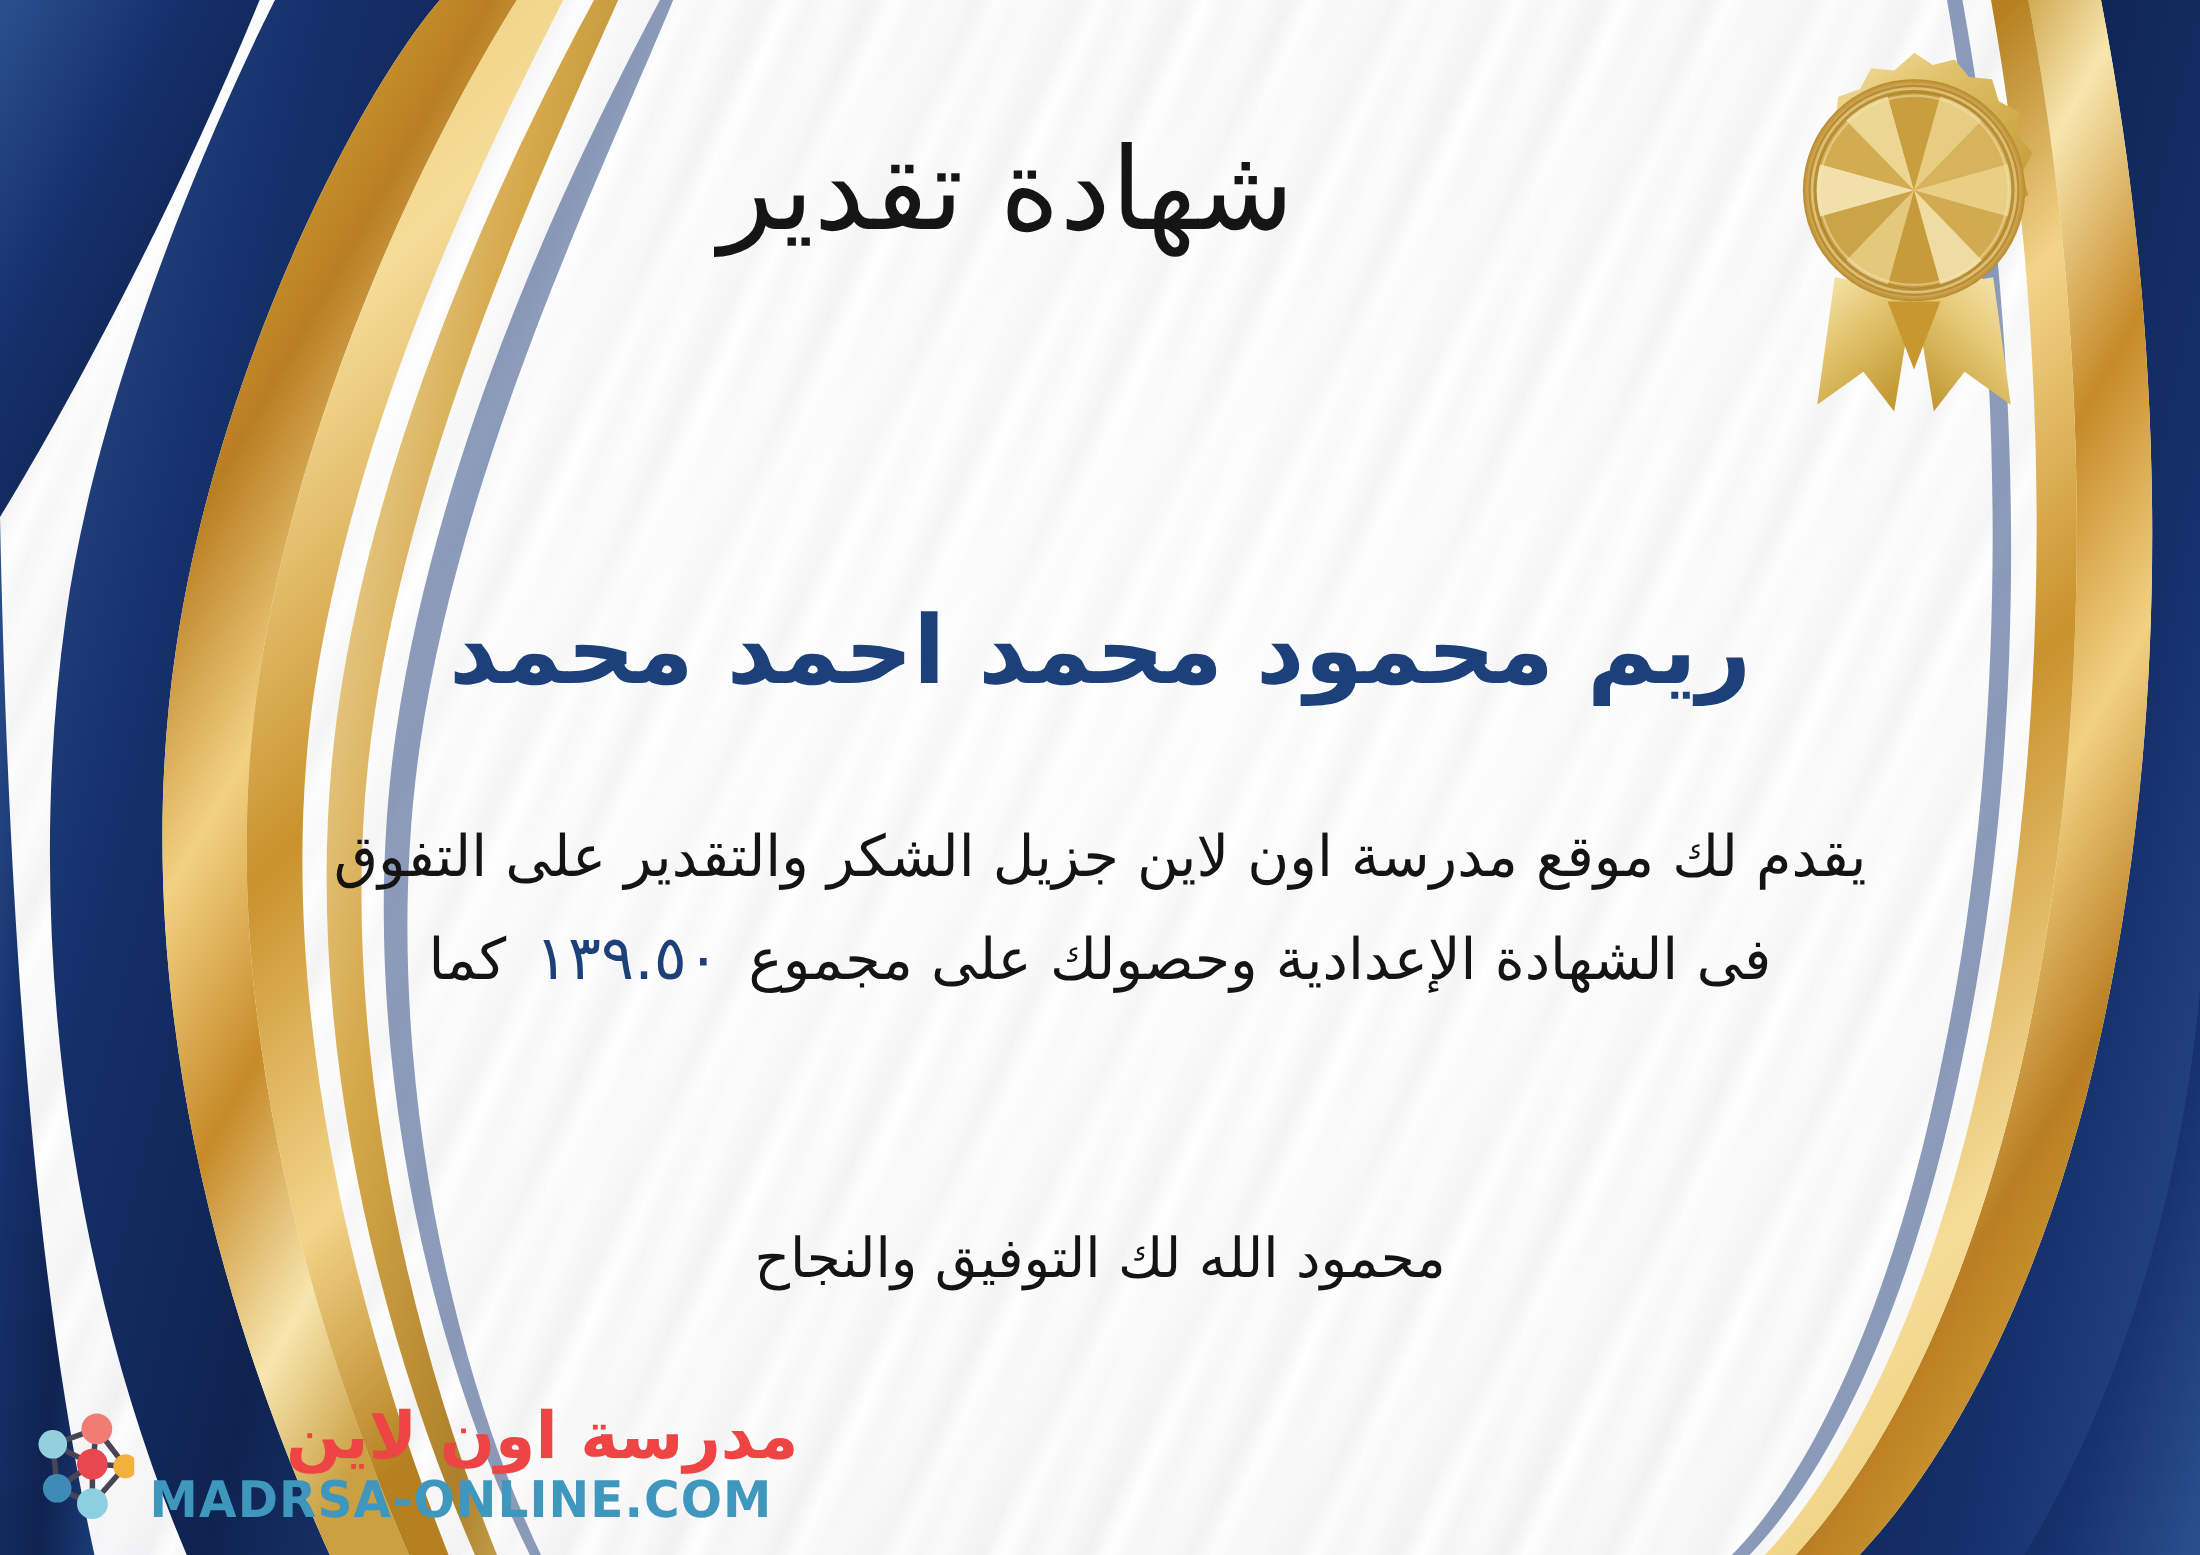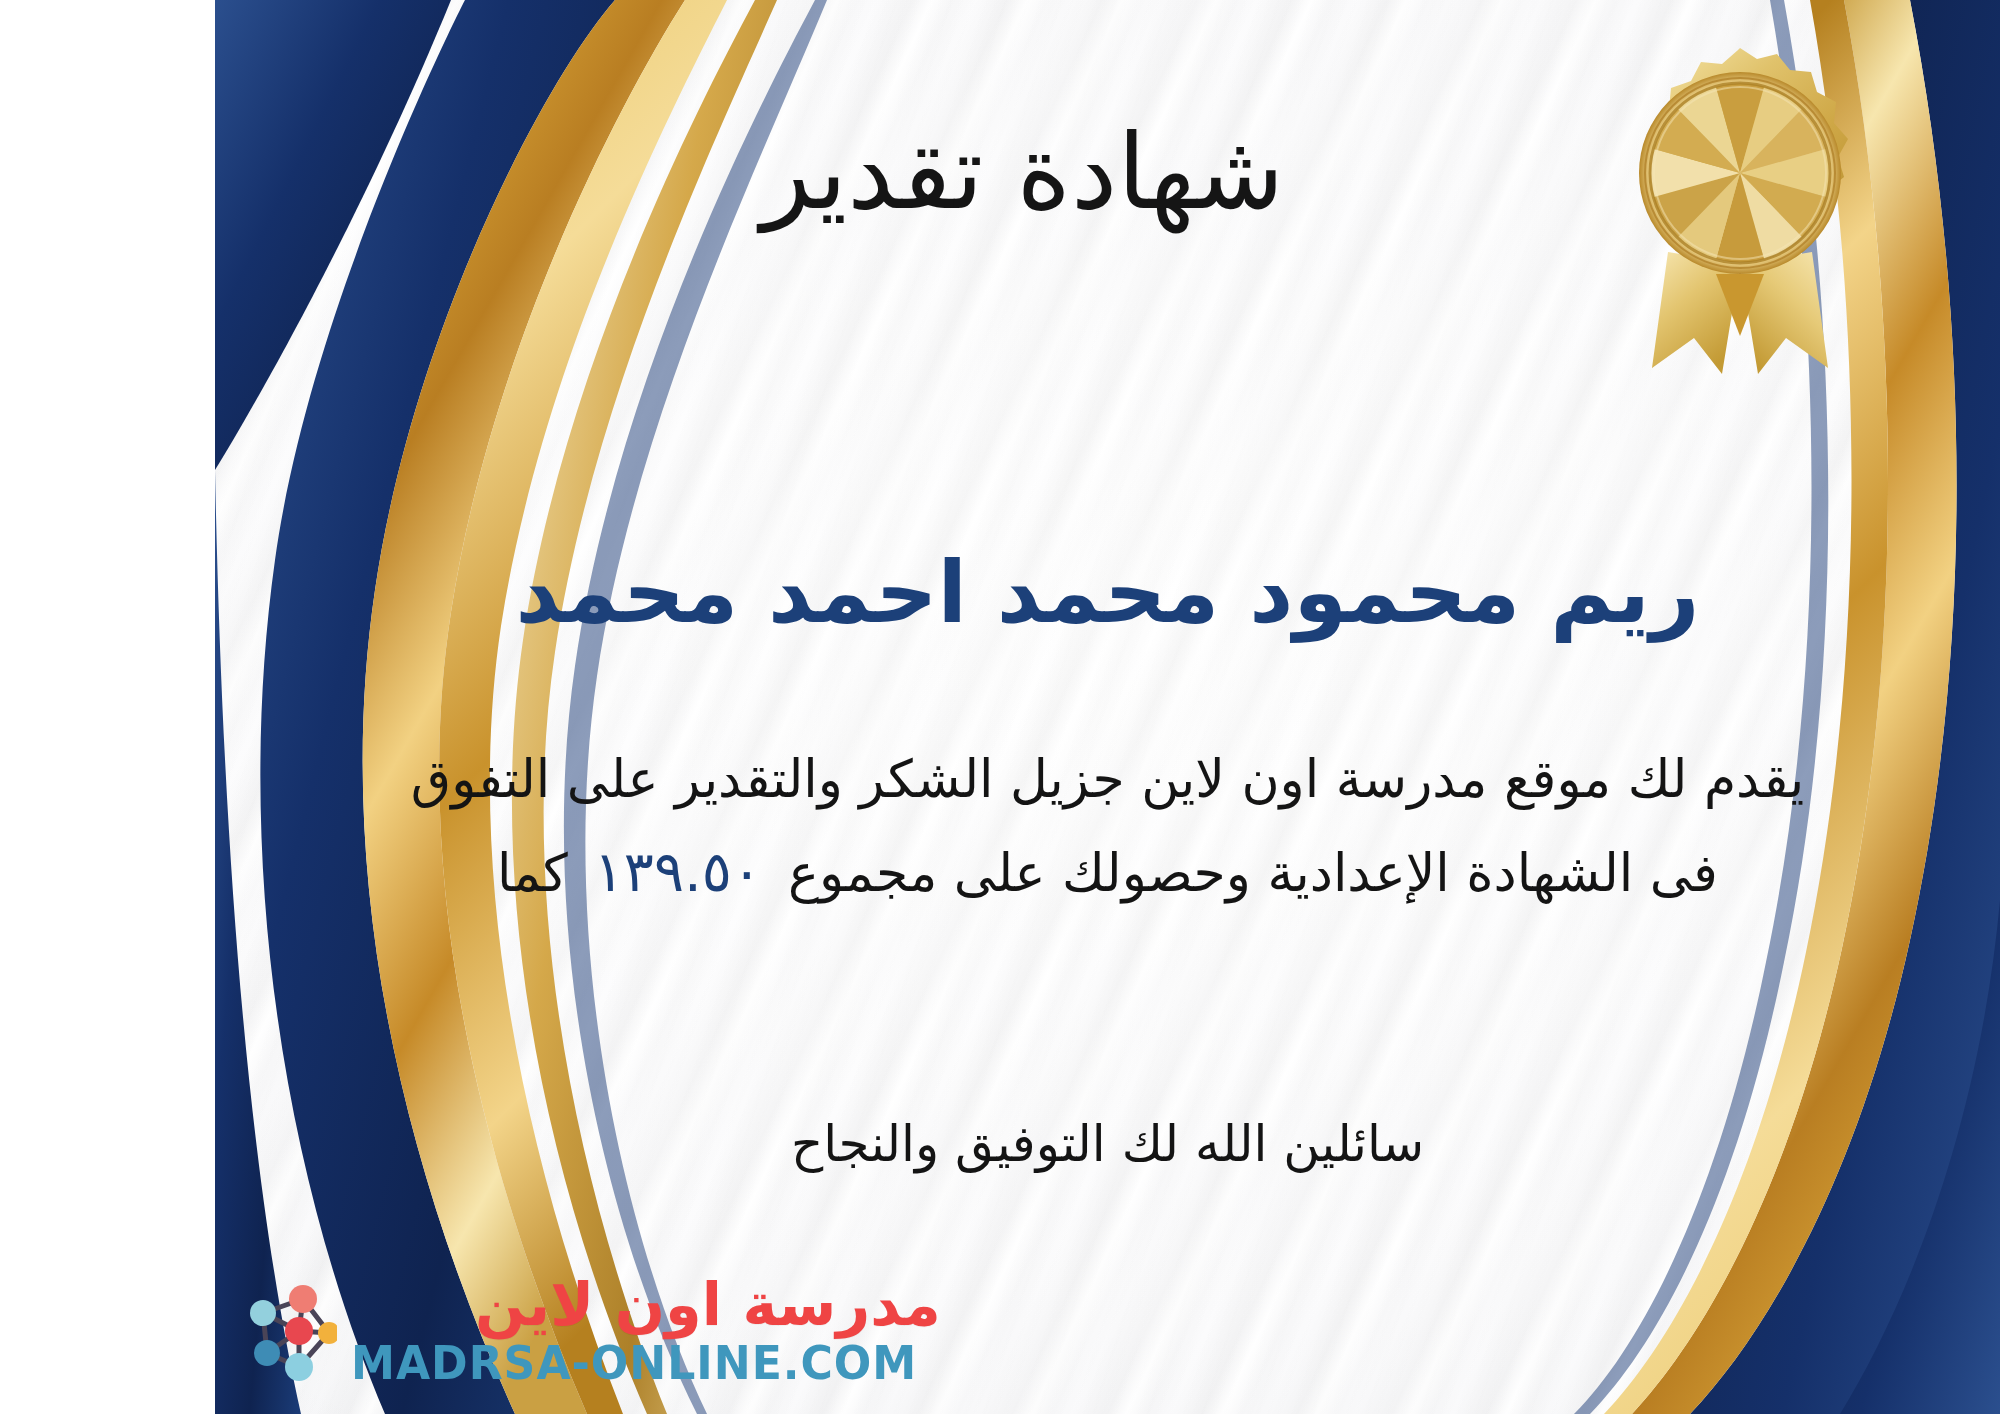--- a/index.html
+++ b/index.html
@@ -1,21 +1,21 @@
 <!DOCTYPE html>
 <html lang="ar" dir="rtl"><head>
 <meta charset="utf-8">
 <title>Certificate</title>
 <style>
   html,body{margin:0;padding:0;background:#ffffff;}
   body{width:2000px;height:1414px;overflow:hidden;font-family:"DejaVu Sans","Liberation Sans",sans-serif;}
 
   .cert{
     position:relative;
-    width:1785px;height:1414px;
+    width:2000px;height:1414px;
     background:#ffffff;
     overflow:hidden;
   }
 
   
   .paper{
     position:absolute;inset:0;
     background:
       repeating-linear-gradient(115deg,
         rgba(0,0,0,0.000) 0px,
@@ -296,21 +296,21 @@
 
     <div class="student-name">ريم محمود محمد احمد محمد</div>
 
     <div class="body-block">
       <span class="body-line">يقدم لك موقع مدرسة اون لاين جزيل الشكر  والتقدير على التفوق</span>
       <span class="body-line">
         <span>فى الشهادة الإعدادية وحصولك على مجموع</span><span class="grade">١٣٩.٥٠</span><span>كما</span>
       </span>
     </div>
 
-    <div class="closing">سائلين الله لك التوفيق  والنجاح</div>
+    <div class="closing">محمود الله لك التوفيق  والنجاح</div>
   </div>
 
   <div class="brand">
     <div class="brand-text">
       <span class="brand-ar">مدرسة اون لاين</span>
       <span class="brand-en">MADRSA-ONLINE.COM</span>
     </div>
 
     <svg class="brand-icon" viewBox="0 0 96 104">
       <g stroke="#4a4457" stroke-width="5" stroke-linecap="round">

